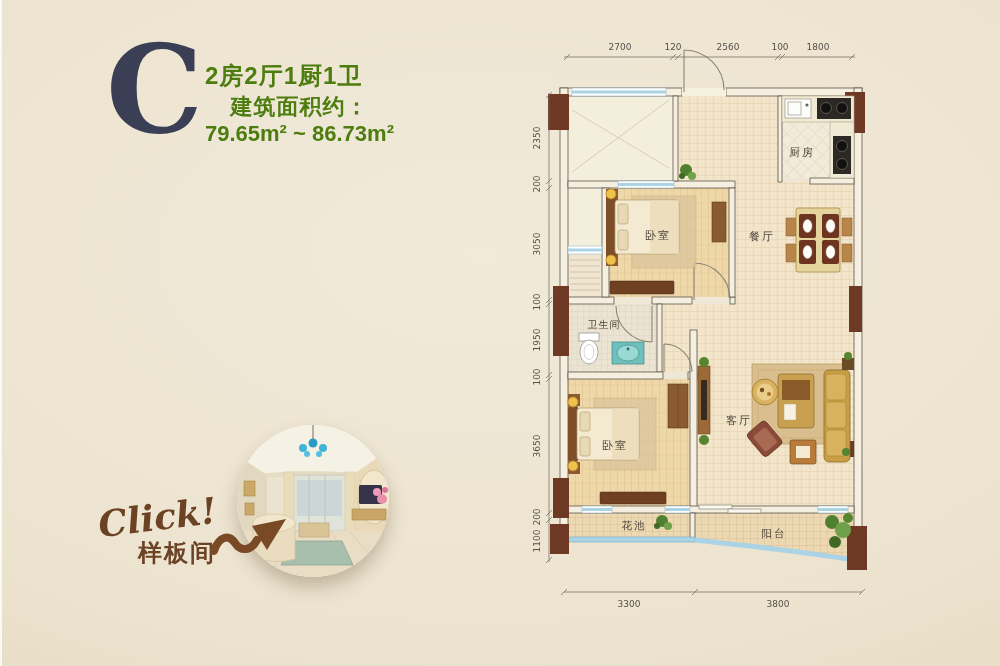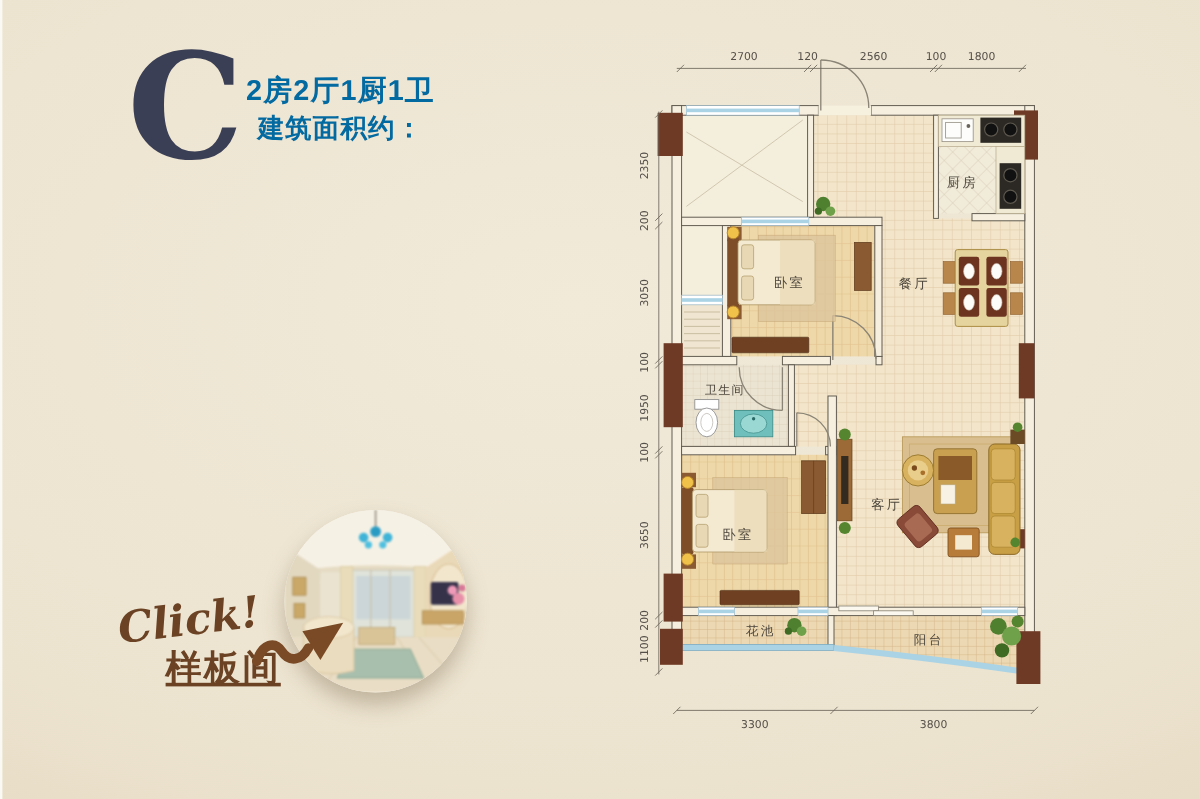--- a/index.html
+++ b/index.html
@@ -8,49 +8,50 @@
     font-family:"Liberation Sans", sans-serif;
     background:radial-gradient(ellipse 130% 110% at 48% 38%, #f1ead9 0%, #ece3cf 55%, #e3d6bc 85%, #dccdae 100%);
     border-left:2px solid #fbf9f3;
   }
   .abs{position:absolute;}
   
   .big-letter{
     left:104px;top:28px;font-family:"DejaVu Serif","Liberation Serif",serif;
     font-size:122px;line-height:1;color:#3b3f55;font-weight:bold;
   }
-  .title-lines{left:203px;top:62px;color:#0369a1;}
+  .title-lines{left:203px;top:62px;color:#4d7c0f;}
   .title-l1{font-size:24px;font-weight:bold;letter-spacing:1px;line-height:28px;}
   .title-l2{font-size:22px;font-weight:bold;letter-spacing:1px;line-height:26px;margin-top:4px;text-align:center;}
   .title-l3{font-size:22px;font-weight:bold;line-height:24px;margin-top:2px;}
   
   .click-label{
     left:96px;top:496px;color:#6b4223;
     font-family:"DejaVu Serif","Liberation Serif",serif;
     font-style:italic;font-weight:bold;font-size:36px;transform:rotate(-7deg);
   }
-  .sample-label{left:136px;top:537px;color:#6b4223;font-size:30px;font-weight:bold;letter-spacing:2px;text-decoration:underline;}
+  .sample-label{left:136px;top:537px;color:#6b4223;font-size:24px;font-weight:bold;letter-spacing:2px;}
   .photo-circle{
     left:235px;top:425px;width:152px;height:152px;border-radius:50%;overflow:hidden;
     box-shadow:0 10px 18px rgba(110,90,60,.35), 0 0 0 1px rgba(255,255,255,.4) inset;
     background:#efe8d8;
   }
   .photo-circle svg{filter:blur(.7px);}
   .arrow-layer{left:200px;top:505px;width:100px;height:60px;z-index:5;}
   svg text{font-family:"DejaVu Sans","Liberation Sans",sans-serif;}
   .dim{fill:#55504a;font-size:9px;}
   .room-label{fill:#4d463c;font-size:11px;letter-spacing:2px;}
 </style>
 </head>
 <body>
 
 <div class="abs big-letter">C</div>
 <div class="abs title-lines">
   <div class="title-l1">2房2厅1厨1卫</div>
   <div class="title-l2">建筑面积约：</div>
+  <div class="title-l3">79.65m² ~ 86.73m²</div>
 </div>
 
 <svg class="abs" style="left:0;top:0" width="1000" height="666" viewBox="0 0 1000 666">
   <defs>
     <pattern id="tile" width="8" height="8" patternUnits="userSpaceOnUse">
       <rect width="8" height="8" fill="#f2e5ca"></rect>
       <path d="M8,0 V8 M0,8 H8" stroke="#ddc49e" stroke-width="0.7" fill="none"></path>
     </pattern>
     <pattern id="wood" width="7" height="14" patternUnits="userSpaceOnUse">
       <rect width="7" height="14" fill="#eed8a9"></rect>

